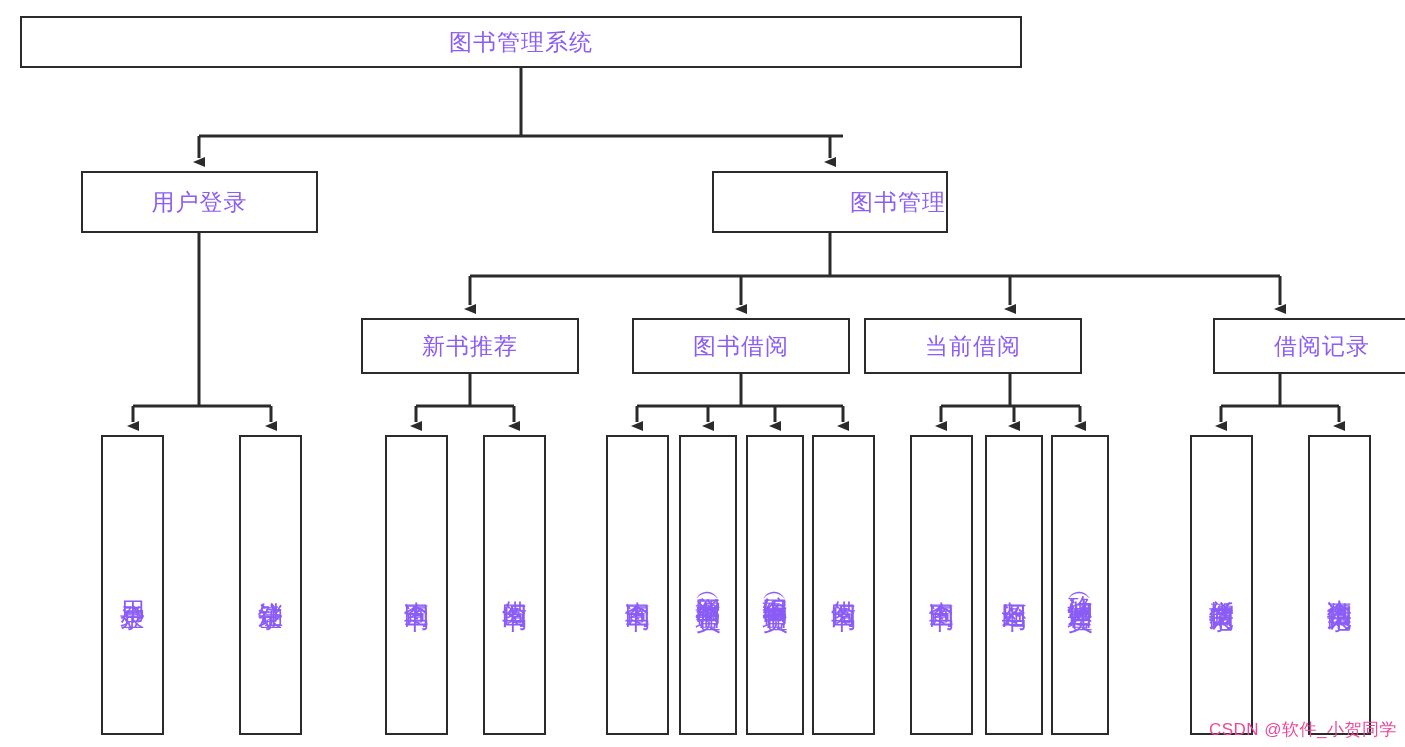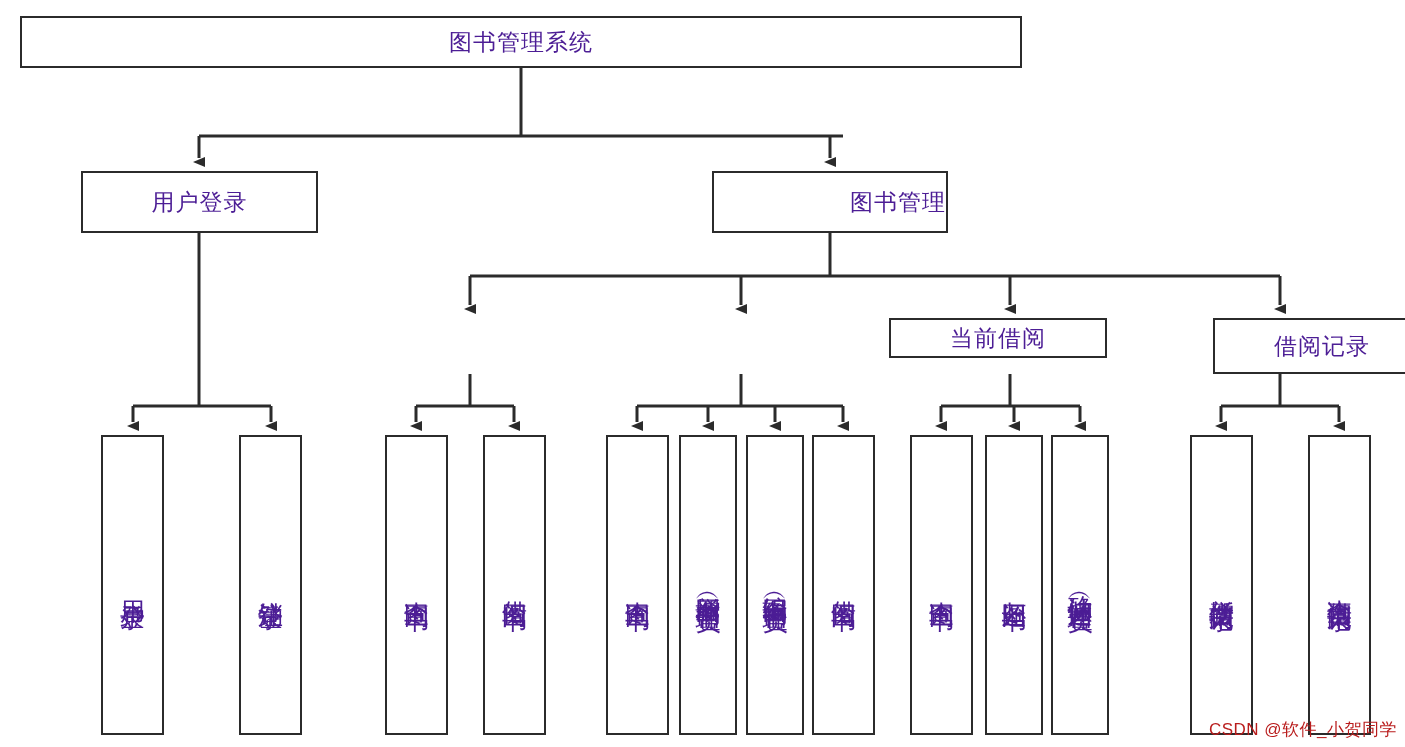--- a/index.html
+++ b/index.html
@@ -29,21 +29,21 @@
     pointer-events: none;
   }
   .node {
     position: absolute;
     box-sizing: border-box;
     border: 2px solid #2b2b2b;
     background: #ffffff;
     display: flex;
     align-items: center;
     justify-content: center;
-    color: #4c1d95;
+    color: #8b5cf6;
   }
   .node.horiz {
     font-size: 23px;
     letter-spacing: 1px;
     writing-mode: horizontal-tb;
   }
   .node.vert {
     writing-mode: vertical-rl;
     text-orientation: upright;
     font-size: 25px;
@@ -56,21 +56,21 @@
     white-space: nowrap;
   }
   .node .lbl {
     display: block;
   }
   .watermark {
     position: absolute;
     right: 8px;
     bottom: 6px;
     font-size: 17px;
-    color: #b91c1c;
+    color: #ec4899;
     letter-spacing: 0.5px;
     white-space: nowrap;
   }
 </style>
 </head>
 <body>
 
 <div id="canvas">
 
   <svg id="edges" viewBox="0 0 1405 747" width="1405" height="747" xmlns="http://www.w3.org/2000/svg">
@@ -127,21 +127,27 @@
     <span class="lbl">图书管理系统</span>
   </div>
 
   <div class="node horiz" style="left:81px; top:171px; width:237px; height:62px;">
     <span class="lbl">用户登录</span>
   </div>
   <div class="node horiz" style="left:712px; top:171px; width:236px; height:62px;justify-content:flex-end;">
     <span class="lbl">图书管理</span>
   </div>
 
-  <div class="node horiz" style="left:889px; top:318px; width:218px; height:40px;text-align:right;">
+  <div class="node horiz" style="left:361px; top:318px; width:218px; height:56px;">
+    <span class="lbl">新书推荐</span>
+  </div>
+  <div class="node horiz" style="left:632px; top:318px; width:218px; height:56px;">
+    <span class="lbl">图书借阅</span>
+  </div>
+  <div class="node horiz" style="left:864px; top:318px; width:218px; height:56px;text-align:right;">
     <span class="lbl">当前借阅</span>
   </div>
   <div class="node horiz" style="left:1171px; top:318px; width:218px; height:56px;margin-left:42px;">
     <span class="lbl">借阅记录</span>
   </div>
 
   <div class="node vert" style="left:101px; top:435px; width:63px; height:300px;">
     <span class="lbl">用户登录</span>
   </div>
   <div class="node vert" style="left:239px; top:435px; width:63px; height:300px;">

